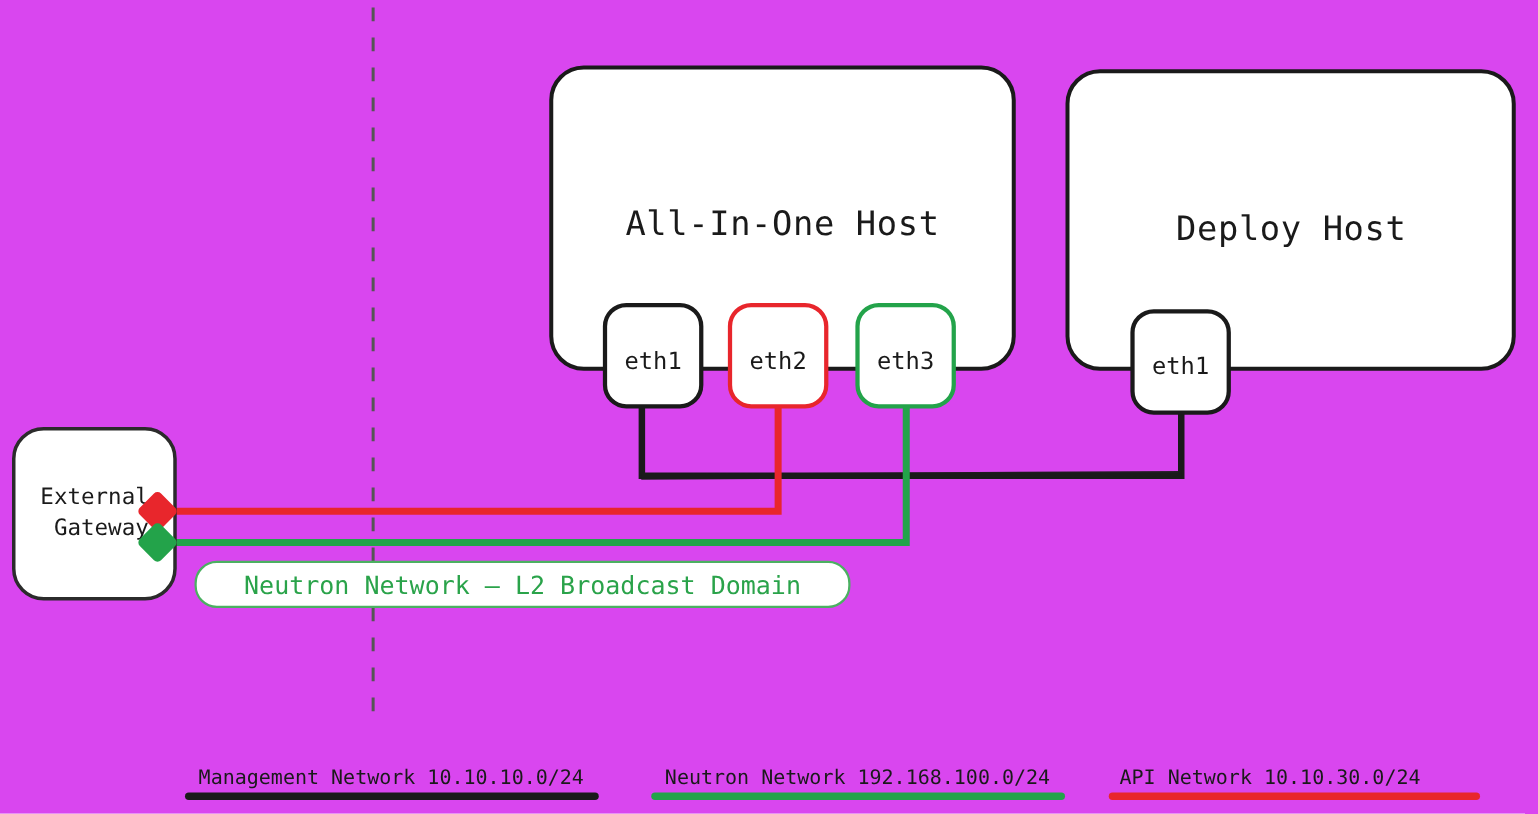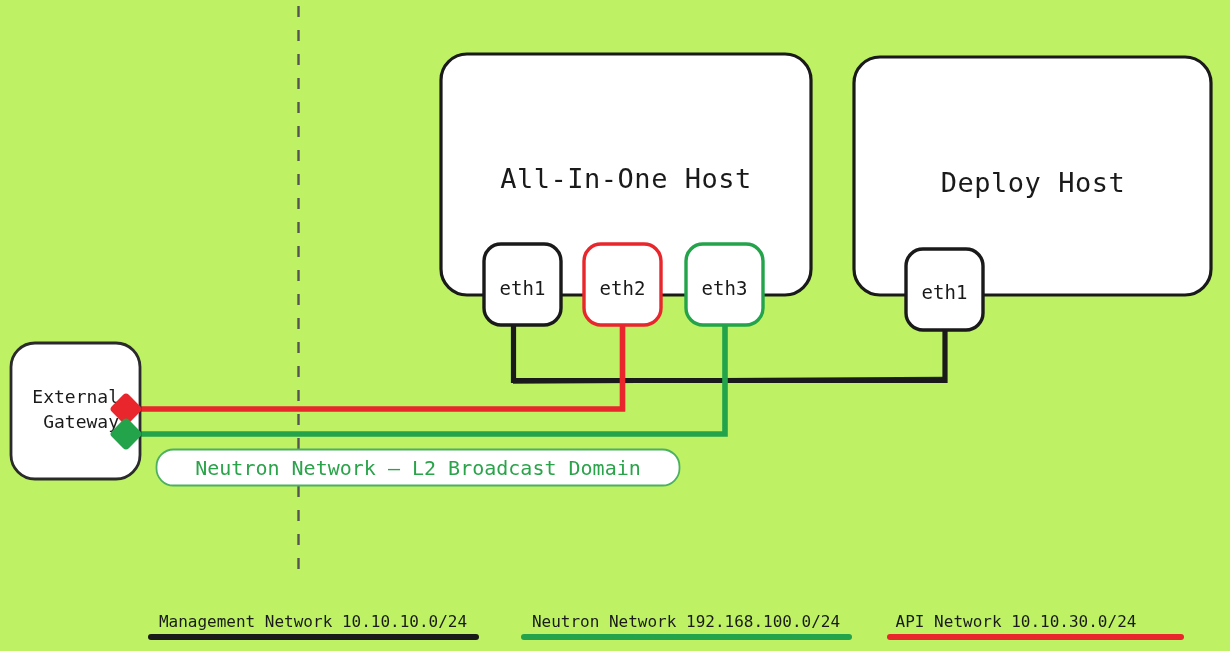--- a/index.html
+++ b/index.html
@@ -8,21 +8,21 @@
     padding: 0;
     background: #ffffff;
   }
   body {
     font-family: "DejaVu Sans Mono", "Liberation Mono", monospace;
   }
   #canvas {
     position: relative;
     width: 1230px;
     height: 651px;
-    background: #bef264;
+    background: #d946ef;
     overflow: hidden;
   }
   #diagram-svg {
     position: absolute;
     left: 0;
     top: 0;
     width: 1230px;
     height: 651px;
   }
   .host-title {

